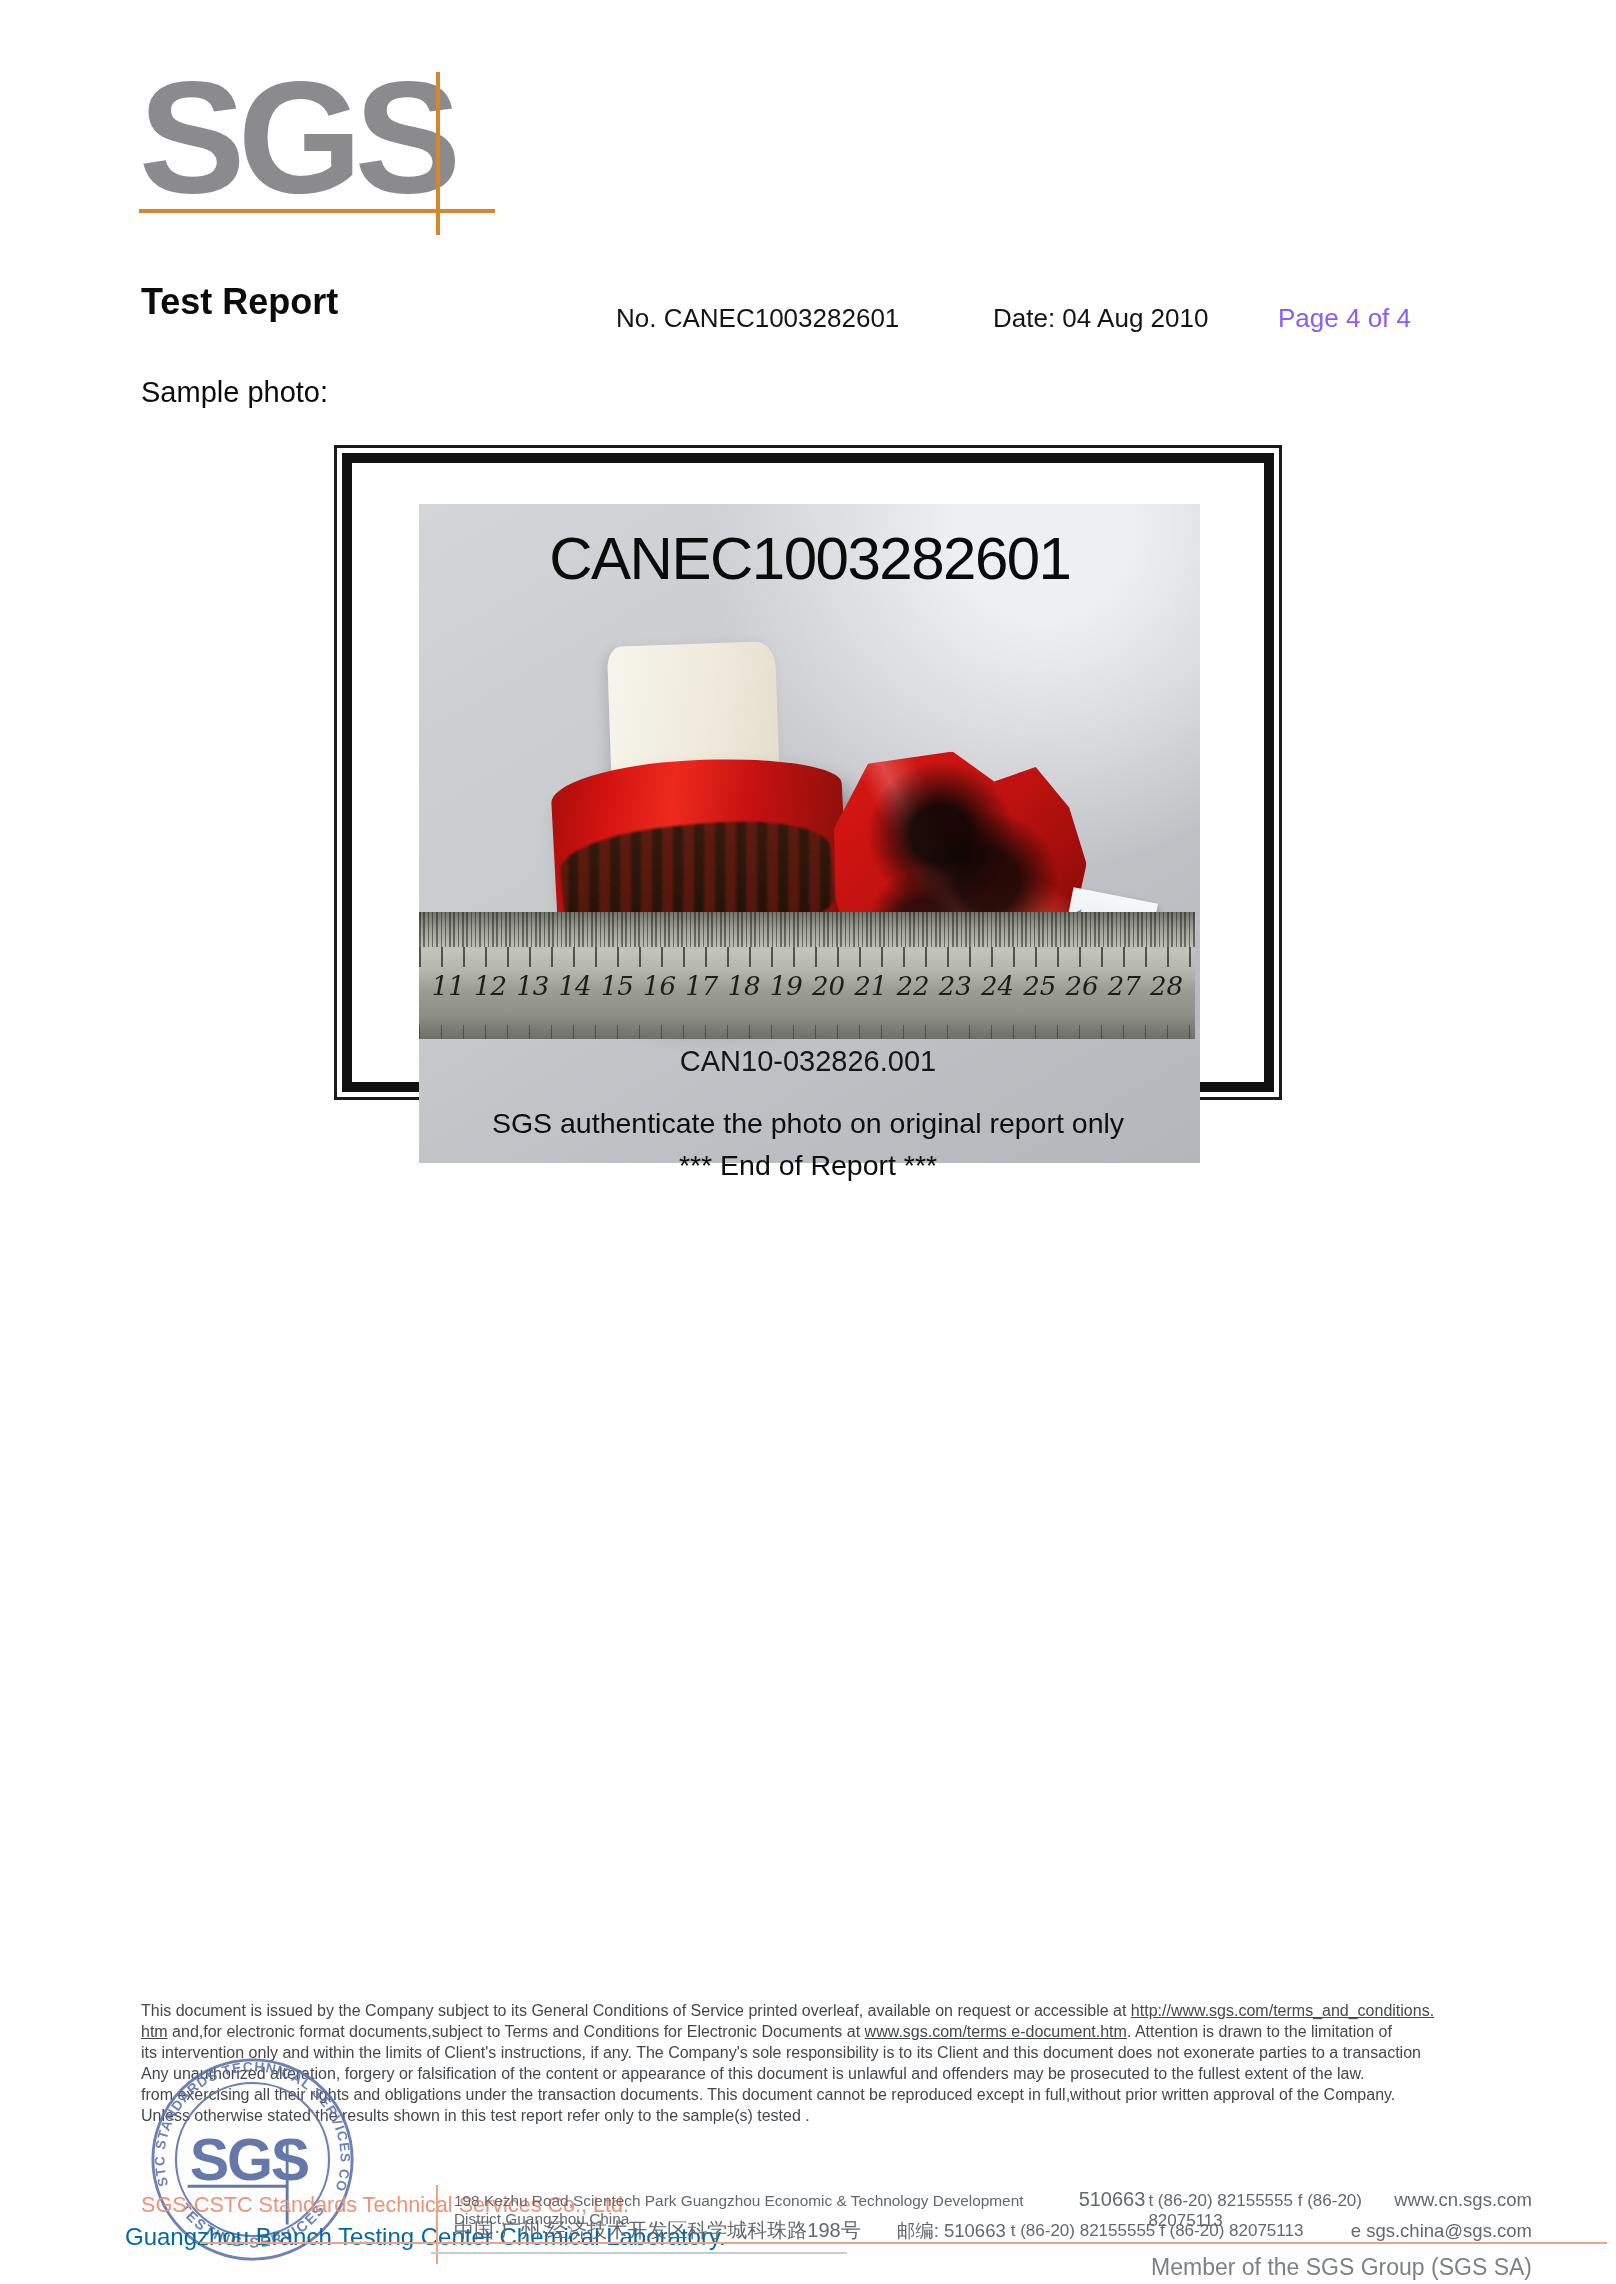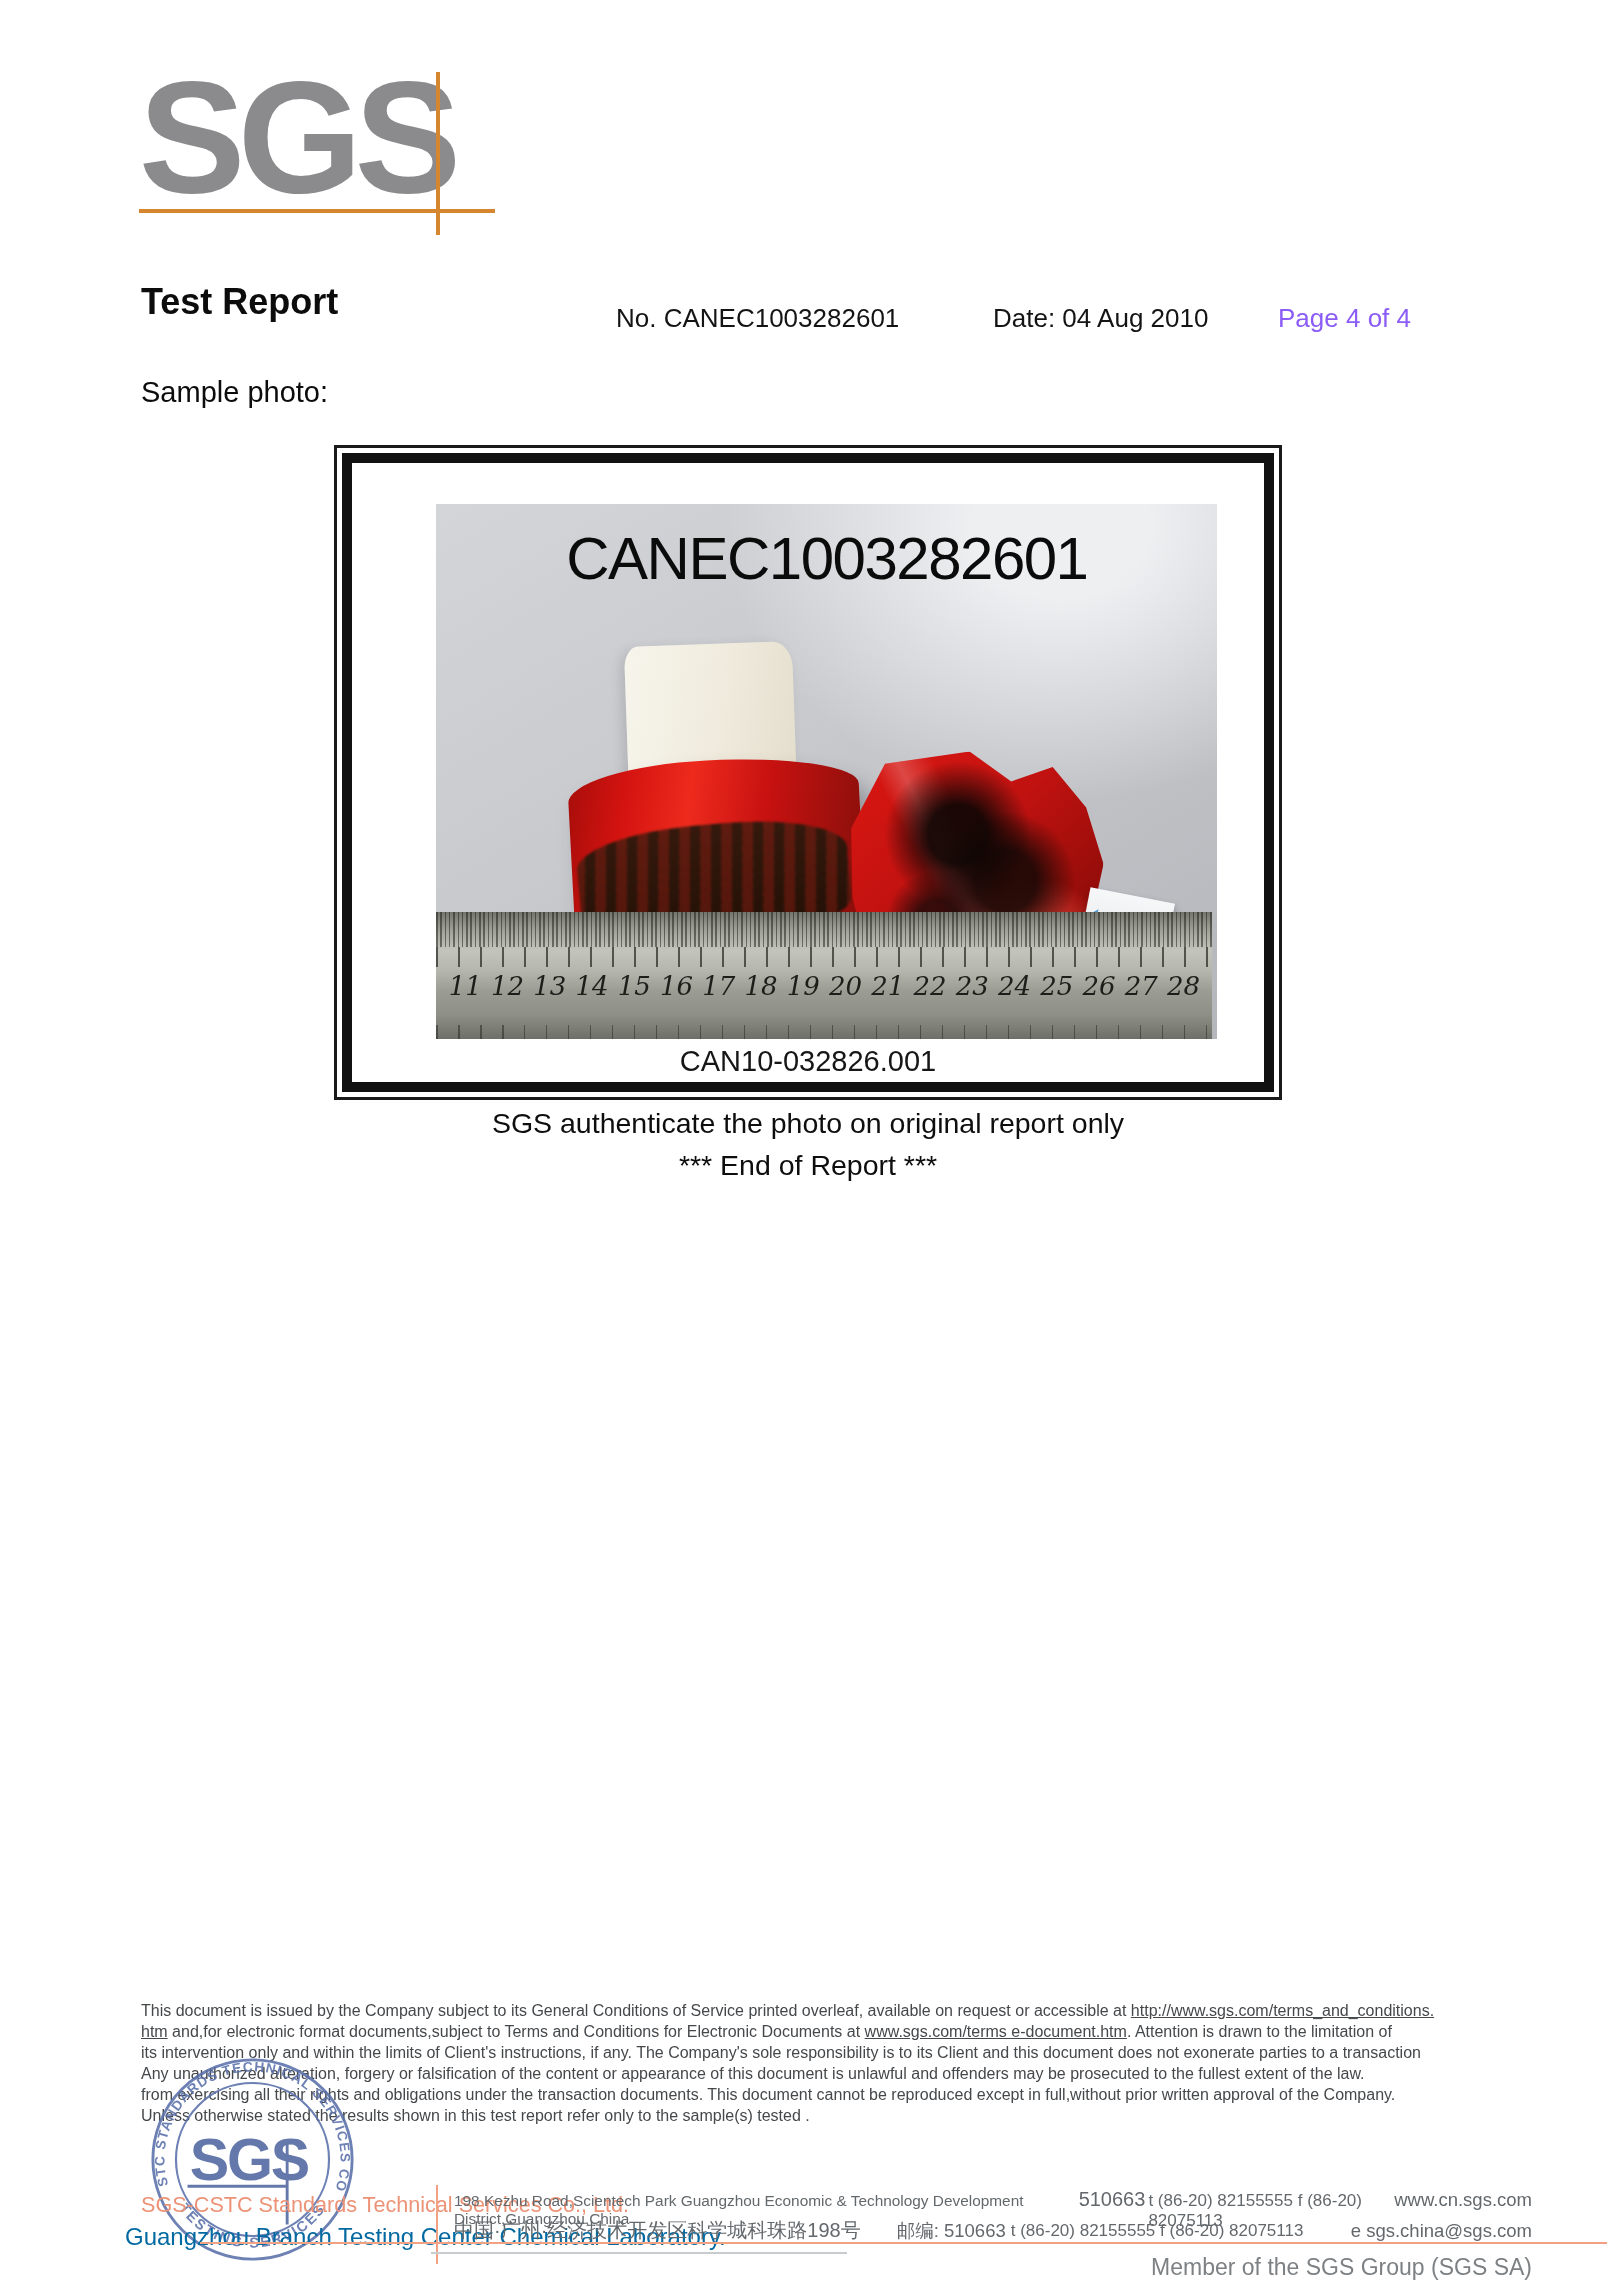--- a/index.html
+++ b/index.html
@@ -19,21 +19,21 @@
   .title{position:absolute;left:141px;top:281px;font-size:36px;font-weight:700;color:#0c0c0c;}
   .hdr-no{position:absolute;left:616px;top:303px;font-size:26px;color:#141414;}
   .hdr-date{position:absolute;left:993px;top:303px;font-size:26px;color:#141414;}
   .hdr-page{position:absolute;left:1278px;top:303px;font-size:26px;color:#8b5cf6;}
   .sample-label{position:absolute;left:141px;top:376px;font-size:29px;color:#0c0c0c;}
   
   .photo-frame{position:absolute;left:334px;top:445px;width:948px;height:655px;
     border:3.1px solid #1a1a1a;box-sizing:border-box;background:#fff;}
   .frame-inner{position:absolute;inset:5.4px;border:10px solid #111;box-sizing:border-box;background:#fff;}
   .photo{
-    position:absolute;left:84px;top:41px;width:781px;height:535px;overflow:hidden;
+    position:absolute;left:67px;top:41px;width:781px;height:659px;overflow:hidden;
     background:
       radial-gradient(ellipse at 80% 4%, #eeeff1 0 10%, rgba(238,239,241,0) 38%),
       linear-gradient(150deg,#d3d5d9 0%,#c7c9cd 45%,#b4b6bb 100%);
   }
   .sample-id{
     position:absolute;left:0;top:20px;width:100%;text-align:center;
     font-size:60px;color:#0b0b0b;letter-spacing:-1.5px;font-weight:400;
   }
   .white-core{
     position:absolute;left:191px;top:140px;width:168px;height:181px;

